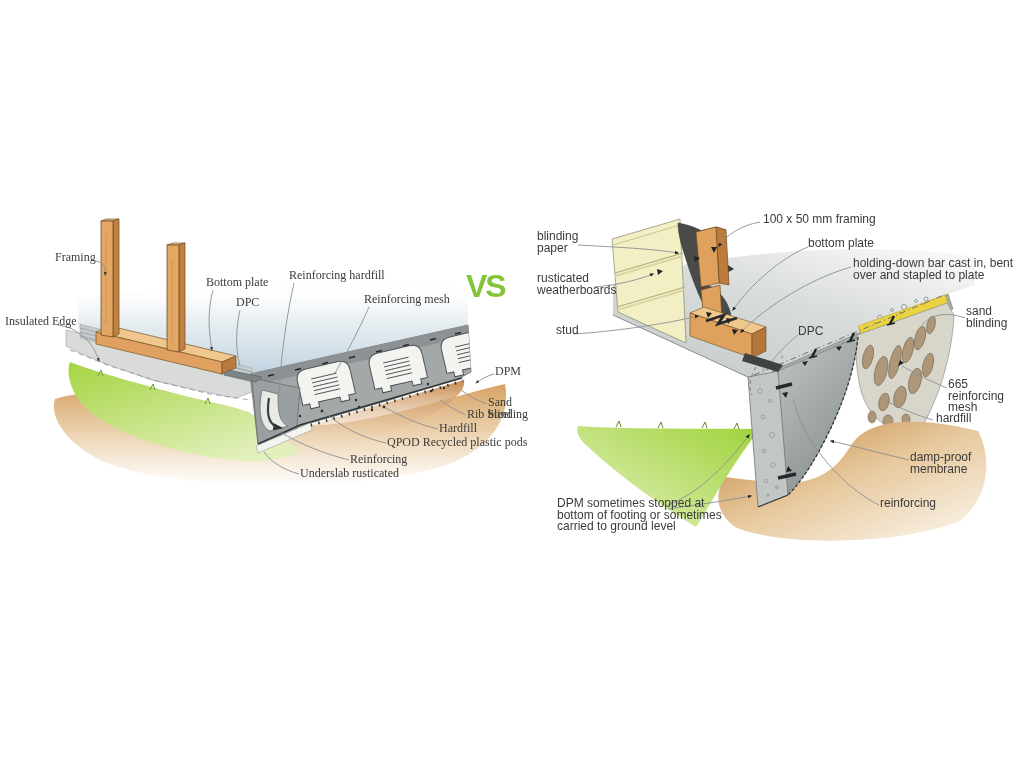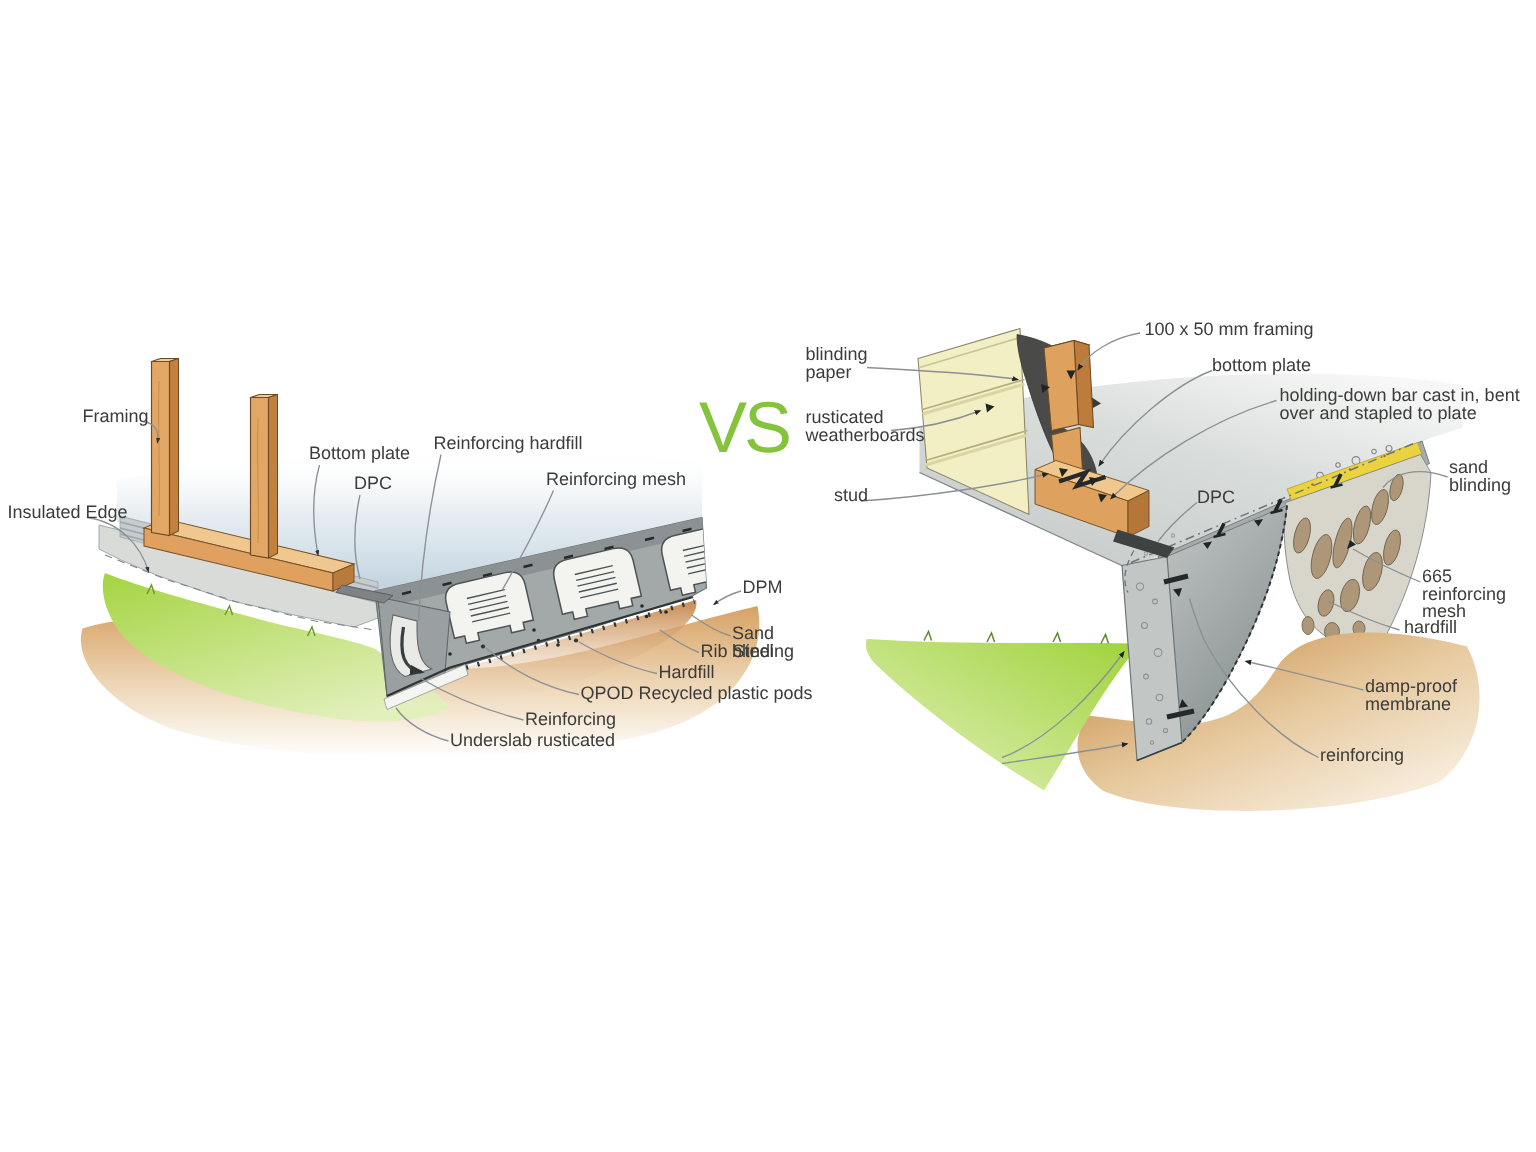--- a/index.html
+++ b/index.html
@@ -1,25 +1,25 @@
 <!DOCTYPE html>
 <html><head>
 <meta charset="utf-8">
 <style>
   html,body{margin:0;padding:0;background:#ffffff;}
   .stage{position:relative;width:1024px;height:768px;background:#ffffff;overflow:hidden;
          font-family:"Liberation Sans",sans-serif;}
   .diagram{position:absolute;}
-  #left-diagram{left:0px;top:224px;width:545px;height:305px;}
+  #left-diagram{left:0px;top:204px;width:545px;height:305px;font-family:Liberation Serif, serif;}
   #right-diagram{left:520px;top:195px;width:504px;height:360px;}
   .diagram svg{position:absolute;left:0;top:0;}
   .lbl{position:absolute;font-size:12px;line-height:11.5px;color:#3b3b39;
        white-space:pre-line;letter-spacing:0px;}
-  .vs{position:absolute;left:466px;top:266px;font-size:48px;line-height:40px;
-      font-weight:normal;color:#84C43C;letter-spacing:-2px;}
+  .vs{position:absolute;left:466px;top:266px;font-size:32px;line-height:40px;
+      font-weight:bold;color:#84C43C;letter-spacing:-2px;}
 </style>
 </head>
 <body>
 
 <div class="stage">
 
   <div id="left-diagram" class="diagram">
     <svg width="545" height="305" viewBox="0 0 545 305">
       <defs>
         <linearGradient id="gFloorBlue" x1="0" y1="0" x2="0" y2="1">
@@ -344,15 +344,18 @@
 over and stapled to plate</div>
     <div class="lbl" style="left:36px;top:130px">stud</div>
     <div class="lbl" style="left:278px;top:131px">DPC</div>
     <div class="lbl" style="left:446px;top:111px">sand
 blinding</div>
     <div class="lbl" style="left:428px;top:184px">665 reinforcing
 mesh</div>
     <div class="lbl" style="left:416px;top:218px">hardfill</div>
     <div class="lbl" style="left:390px;top:257px">damp-proof membrane</div>
     <div class="lbl" style="left:360px;top:303px">reinforcing</div>
+    <div class="lbl" style="left:37px;top:303px">DPM sometimes stopped at
+bottom of footing or sometimes
+carried to ground level</div>
   </div>
 
 </div>
 
 </body></html>

